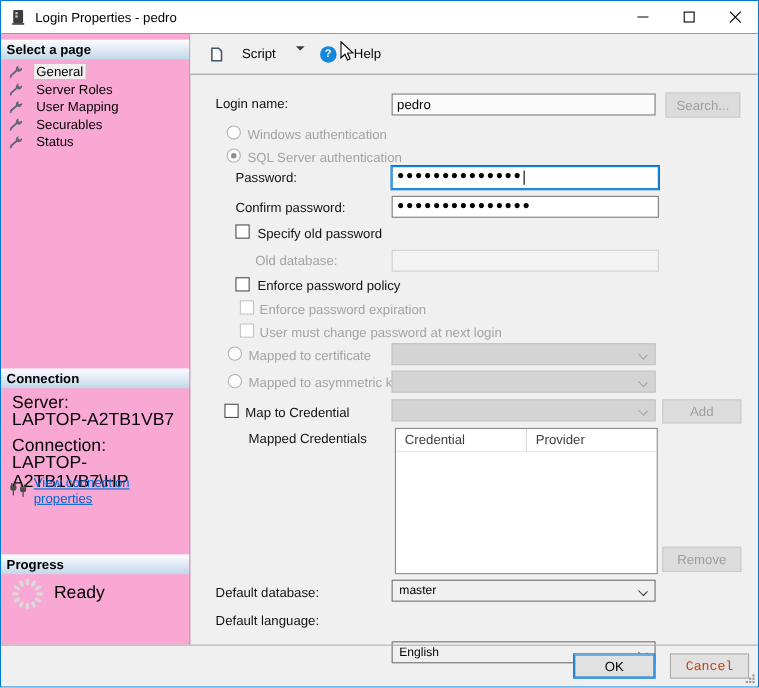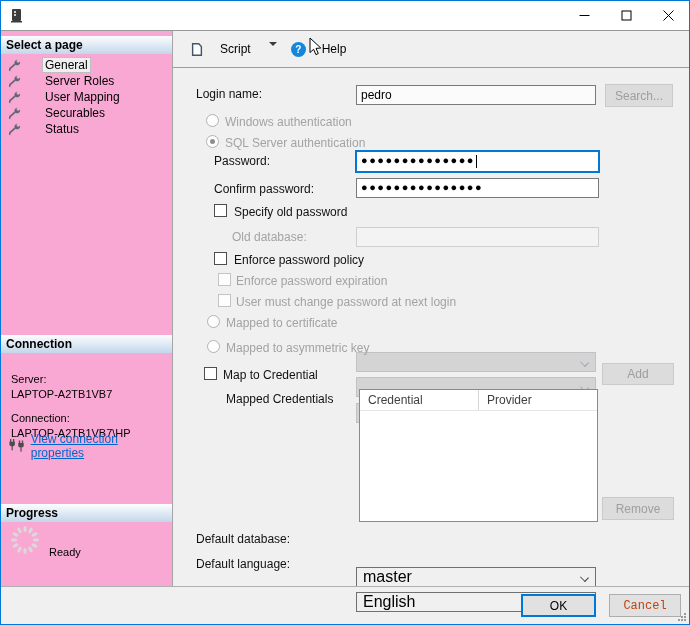--- a/index.html
+++ b/index.html
@@ -6,44 +6,44 @@
   *{box-sizing:border-box;font-family:"Liberation Sans","DejaVu Sans",sans-serif;}
   .window{position:relative;width:690px;height:625px;background:#f0f0f0;border:1px solid #0078d7;overflow:hidden;}
   .titlebar{position:absolute;left:0;top:0;right:0;height:30px;background:#ffffff;border-bottom:1px solid #989898;display:flex;align-items:center;}
   .app-icon{margin:0 8px 0 9px;display:flex;align-items:center;}
   .title{font-size:12px;color:#000;}
   .win-controls{position:absolute;right:0;top:0;height:29px;display:flex;}
   .wbtn{width:42px;height:29px;display:flex;align-items:center;justify-content:center;}
   .body{position:absolute;left:0;top:30px;right:0;bottom:0;background:#f0f0f0;}
   .sidebar-panel{position:absolute;left:0;top:0;width:172px;height:555px;background:#f9a8d4;border-right:1px solid #a5a5a5;}
   .sec-header{position:absolute;left:0;right:0;height:18px;line-height:18px;padding-left:5px;font-size:12px;font-weight:bold;color:#000;background:linear-gradient(to bottom,#fdfdfe 0%,#c2d7eb 100%);}
-  .nav-item{position:absolute;left:0;right:0;height:16px;display:flex;align-items:center;padding-left:7px;gap:22px;cursor:default;}
+  .nav-item{position:absolute;left:0;right:0;height:16px;display:flex;align-items:center;padding-left:7px;gap:10px;cursor:default;}
   .nav-label{font-size:12px;color:#000;line-height:14px;padding:0 2px;}
   .nav-label.sel{background:#efefef;outline:1px dotted #b9b9b9;}
-  .side-text{position:absolute;left:10px;font-size:11px;color:#000;margin-top:15px;}
+  .side-text{position:absolute;left:10px;font-size:16px;color:#000;}
   .link-row{position:absolute;left:8px;display:flex;align-items:center;gap:5px;}
   .link{font-size:12px;color:#0066cc;text-decoration:underline;cursor:pointer;}
   .main{position:absolute;left:172px;top:0;right:0;bottom:0;}
   .toolbar{position:absolute;left:0;top:0;right:0;height:37px;background:#f0f0f0;border-bottom:1px solid #9d9d9d;display:flex;align-items:center;padding-left:12px;gap:4px;}
   .tool-btn{display:flex;align-items:flex-start;gap:16px;padding:3px 5px;font-size:12px;color:#000;cursor:default;}
   .dd-arrow{width:0;height:0;border-left:4px solid transparent;border-right:4px solid transparent;border-top:4px solid #3a3a3a;margin-left:2px;}
   .help-badge{width:15px;height:15px;border-radius:50%;background:#1287dc;color:#fff;font-size:10px;font-weight:bold;display:flex;align-items:center;justify-content:center;}
   .lbl{position:absolute;font-size:12px;color:#111;white-space:nowrap;}
   .lbl.dis{color:#a3a3a3;}
   .chk{position:absolute;width:13px;height:13px;background:#fff;border:1px solid #4d4d4d;}
   .chk.dis{border-color:#c3c3c3;background:#fdfdfd;}
   .rad{position:absolute;width:13px;height:13px;border-radius:50%;background:#fdfdfd;border:1px solid #b2b2b2;}
   .rad.sel::after{content:'';position:absolute;left:3px;top:3px;width:5px;height:5px;border-radius:50%;background:#8f8f8f;}
   .tb{position:absolute;height:20px;background:#fff;border:1px solid #7a7a7a;display:flex;align-items:center;padding:0 4px;font-size:12px;color:#000;}
   .tb.ro{background:#fbfbfb;}
   .tb.focus{border-color:#0078d7;box-shadow:0 0 0 1px #0078d7;height:21px;}
   .tb.dis{background:#f3f3f3;border-color:#cfcfcf;}
   .dots{font-size:11px;letter-spacing:1.5px;line-height:1;transform:translateY(-1px);}
   .caret{width:1px;height:13px;background:#000;margin-left:1px;}
-  .dd{position:absolute;height:20px;display:flex;align-items:center;justify-content:space-between;padding:0 6px;font-size:16px;margin-top:40px;}
+  .dd{position:absolute;height:20px;display:flex;align-items:center;justify-content:space-between;padding:0 6px;font-size:11px;}
   .dd.dis{background:#d4d4d4;border:1px solid #c2c2c2;color:#8a8a8a;}
   .dd.en{background:#f0f0f0;border:1px solid #707070;color:#000;}
   .chev{width:9px;height:9px;position:relative;}
   .chev::after{content:'';position:absolute;left:1px;top:1px;width:6px;height:6px;border-right:1.5px solid currentColor;border-bottom:1.5px solid currentColor;transform:rotate(45deg) scale(1,.8);}
   .dd.dis .chev{color:#97a4b0;}
   .dd.en .chev{color:#3c3c3c;}
   .btn{position:absolute;display:flex;align-items:center;justify-content:center;font-size:12px;}
   .btn.dis{background:#dcdcdc;border:1px solid #cacaca;color:#9e9e9e;}
   .btn.norm{background:#e1e1e1;border:1px solid #adadad;color:#c2410c;font-family:Liberation Mono, monospace;}
   .btn.focus{background:#e1e1e1;border:1px solid #0078d7;box-shadow:inset 0 0 0 1px #0078d7;color:#000;}
@@ -62,20 +62,21 @@
 
   <div class="titlebar">
     <span class="app-icon">
       <svg width="14" height="15" viewBox="0 0 14 15">
           <rect x="2" y="1" width="9" height="12" rx="1" fill="#3d3d3d"></rect>
           <rect x="4" y="3" width="2" height="2" fill="#cfcfcf"></rect>
           <rect x="4" y="6" width="2" height="2" fill="#cfcfcf"></rect>
           <rect x="1" y="13" width="11" height="1.5" fill="#3d3d3d"></rect>
         </svg>
     </span>
+    <span class="title">Login Properties - pedro</span>
     <div class="win-controls">
       <div class="wbtn">
         <svg width="11" height="11" viewBox="0 0 11 11">
             <line x1="0.5" y1="5.5" x2="10.5" y2="5.5" stroke="#000" stroke-width="1"></line>
           </svg>
       </div>
       <div class="wbtn">
         <svg width="11" height="11" viewBox="0 0 11 11">
             <rect x="1" y="1" width="9" height="9" fill="none" stroke="#000" stroke-width="1"></rect>
           </svg>
@@ -248,21 +249,21 @@
         </div>
       </div>
       <div class="btn dis" style="left:429px;top:466px;width:72px;height:23px">Remove</div>
 
       <div class="lbl" style="left:23px;top:501px">Default database:</div>
       <div class="dd en" style="left:183px;top:496px;width:240px">
         <span>master</span>
         <span class="chev"></span>
       </div>
       <div class="lbl" style="left:23px;top:526px">Default language:</div>
-      <div class="dd en" style="left:183px;top:521px;width:240px">
+      <div class="dd en" style="left:183px;top:552px;width:240px">
         <span>English</span>
         <span class="chev"></span>
       </div>
 
       <div class="btn focus" style="left:348px;top:563px;width:75px;height:23px">OK</div>
       <div class="btn norm" style="left:436px;top:563px;width:72px;height:23px">Cancel</div>
     </div>
 
     <div class="hr-full"></div>
   </div>

